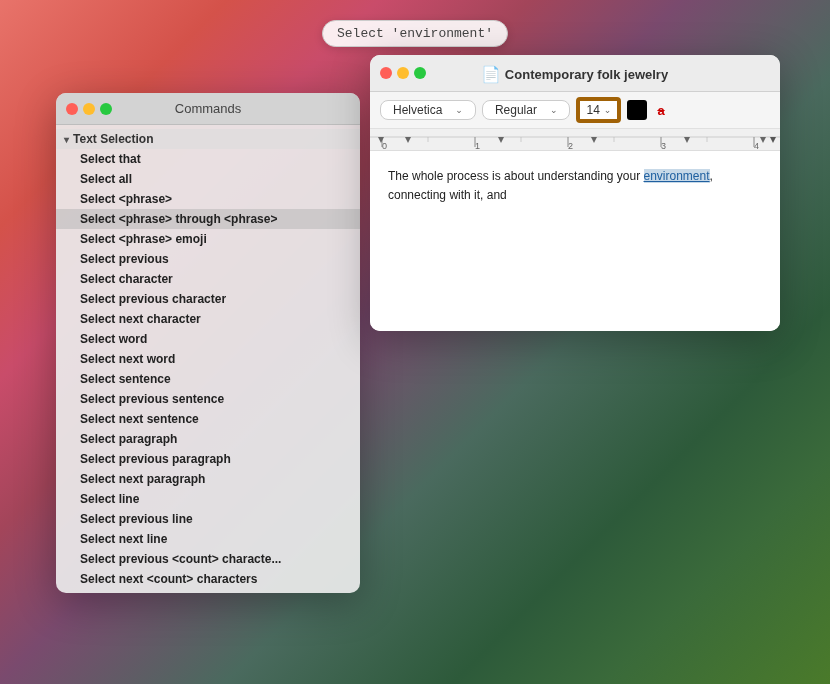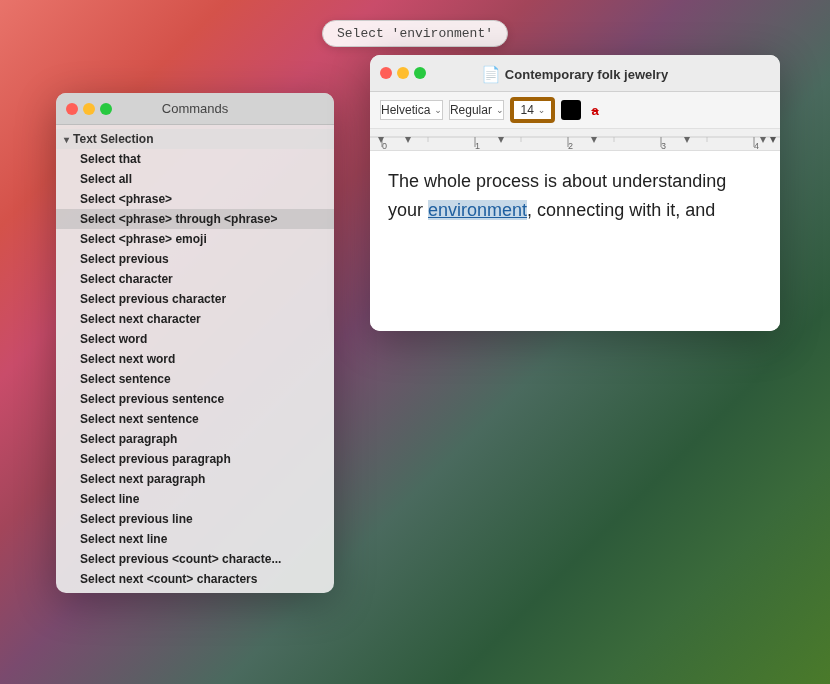--- a/index.html
+++ b/index.html
@@ -11,21 +11,21 @@
       font-family: -apple-system, BlinkMacSystemFont, "San Francisco", "Helvetica Neue", sans-serif;
       background: linear-gradient(135deg, #e8736a 0%, #d4524a 15%, #c94c6a 25%, #a3455a 35%, #7a4a6e 45%, #4a6a5e 60%, #2d5a3a 75%, #3a6a3a 85%, #4a7a2a 100%);
       position: relative;
     }
 
     
     .commands-window {
       position: absolute;
       left: 56px;
       top: 93px;
-      width: 278px;
+      width: 304px;
       background: rgba(235, 235, 235, 0.92);
       border-radius: 10px;
       box-shadow: 0 10px 40px rgba(0,0,0,0.3);
       overflow: hidden;
     }
 
     .commands-titlebar {
       background: rgba(210, 210, 210, 0.95);
       padding: 8px 10px;
       display: flex;
@@ -143,28 +143,28 @@
       padding: 5px 10px;
       display: flex;
       align-items: center;
       gap: 6px;
       border-bottom: 1px solid #e0e0e0;
     }
 
     .toolbar-select {
       background: #fff;
       border: 1px solid #ccc;
-      border-radius: 0;
-      padding: 2px 0;
+      border-radius: 8px;
+      padding: 2px 12px;
       font-size: 12px;
       color: #333;
       cursor: pointer;
       display: flex;
       align-items: center;
-      gap: 4px;
+      gap: 13px;
     }
 
     .toolbar-chevron {
       font-size: 9px;
       color: #666;
     }
 
     .toolbar-size {
       background: #fff;
       border: 4px solid #a16207;
@@ -197,21 +197,21 @@
     .ruler-area {
       background: #f0f0f0;
       height: 22px;
       border-bottom: 1px solid #ddd;
       position: relative;
       overflow: hidden;
     }
 
     .editor-content {
       padding: 16px 18px;
-      font-size: 18px;
+      font-size: 12px;
       line-height: 1.6;
       color: #222;
       min-height: 180px;
       background: #fff;
     }
 
     .editor-content p {
       margin: 0;
     }
 

